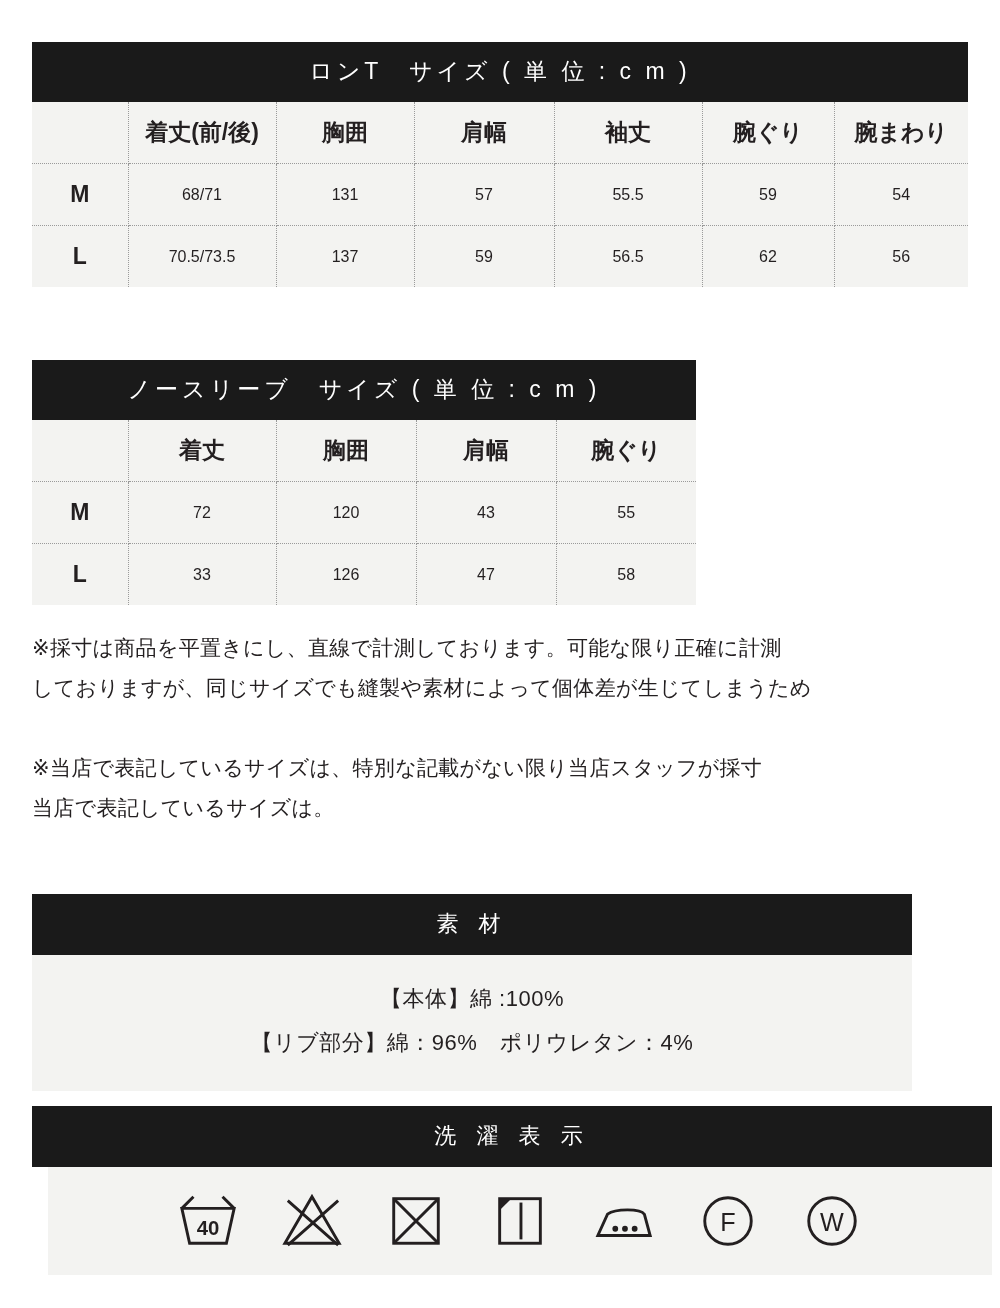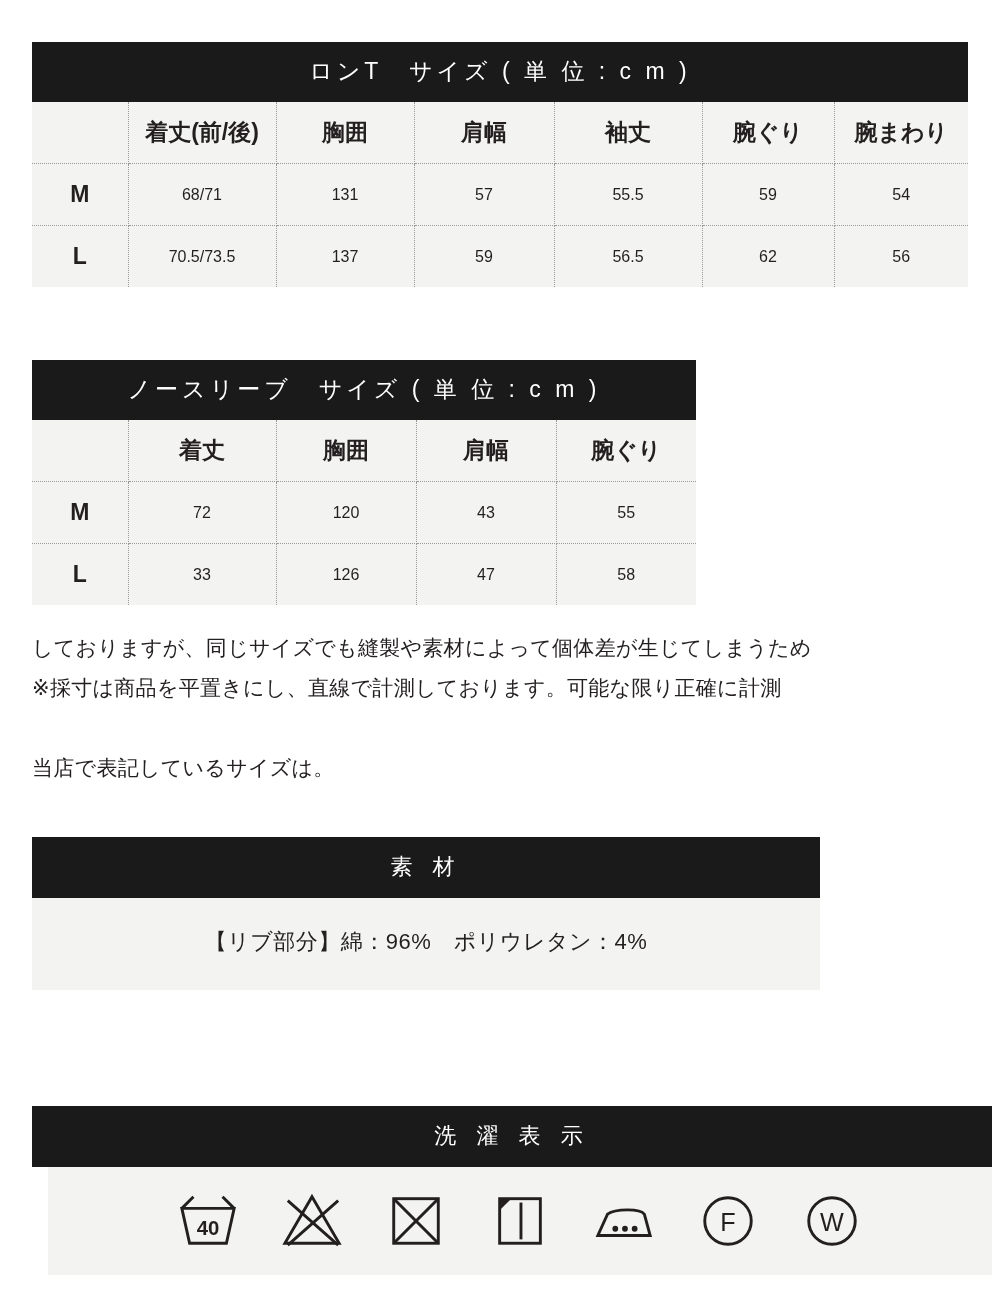--- a/index.html
+++ b/index.html
@@ -217,29 +217,31 @@
           <td>33</td>
           <td>126</td>
           <td>47</td>
           <td>58</td>
         </tr>
       </tbody>
     </table>
   </div>
 
   <div class="notes" style="left:32px; top:628px; width:940px;">
+    <p>※採寸は商品を平置きにし、直線で計測しております。可能な限り正確に計測</p>
     <p>しておりますが、同じサイズでも縫製や素材によって個体差が生じてしまうため</p>
-    <p>※採寸は商品を平置きにし、直線で計測しております。可能な限り正確に計測</p>
     <div class="gap"></div>
+    <p>※当店で表記しているサイズは、特別な記載がない限り当店スタッフが採寸</p>
     <p>当店で表記しているサイズは。</p>
   </div>
 
-  <div class="panel" style="left:32px; top:837px; width:788px;">
+  <div class="panel" style="left:32px; top:894px; width:880px;">
     <div class="panel-head">素 材</div>
     <div class="panel-body">
+      <div>【本体】綿 :100%</div>
       <div>【リブ部分】綿：96%　ポリウレタン：4%</div>
     </div>
   </div>
 
   <div class="panel" style="left:32px; top:1106px; width:960px;">
     <div class="panel-head">洗 濯 表 示</div>
     <div class="care-body">
 
       <span class="care-icon-wrap">
         <svg class="care-icon" viewBox="0 0 70 64">

